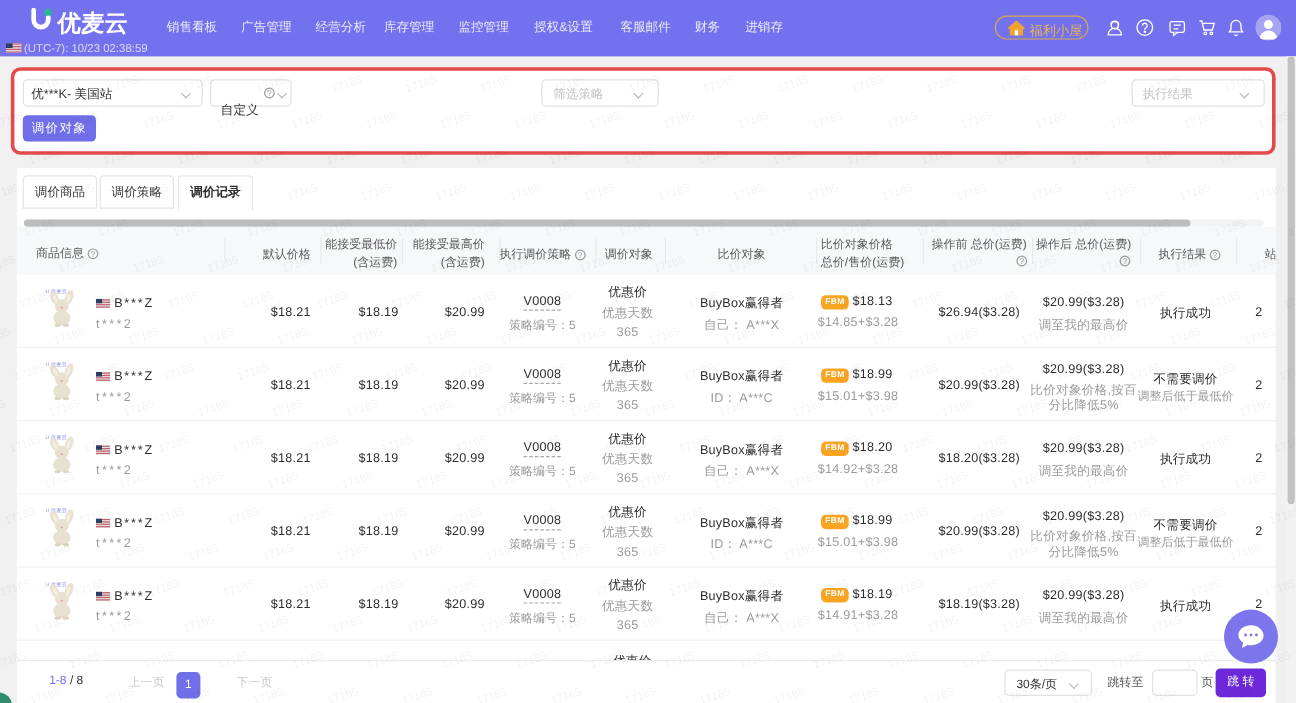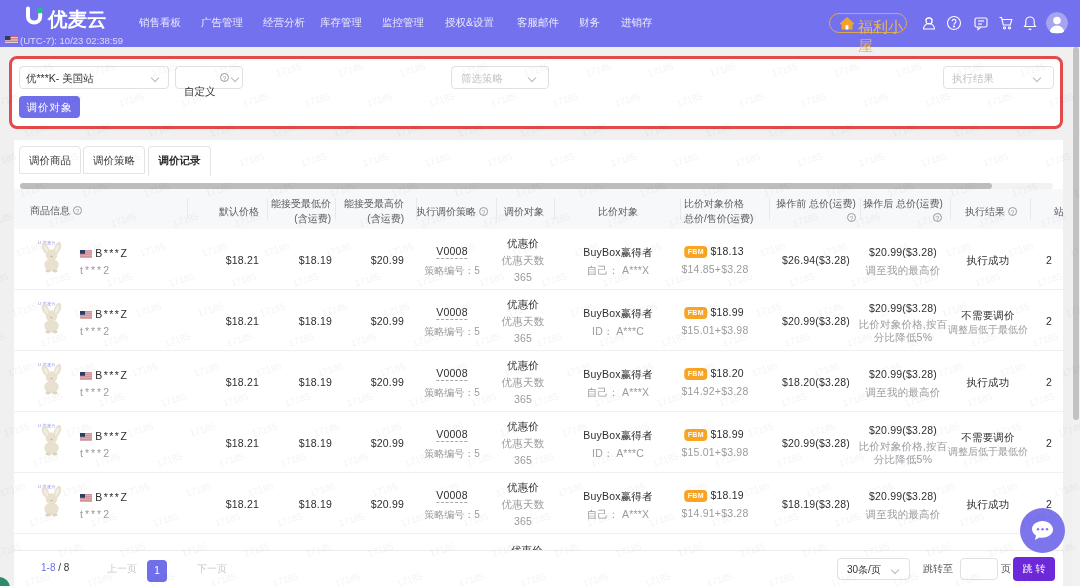--- a/index.html
+++ b/index.html
@@ -6,21 +6,21 @@
 html,body { width:1080px; height:586px; overflow:hidden; }
 body { font-family:"Liberation Sans", sans-serif; background:#F0F0F1; position:relative; }
 #page { position:absolute; left:0; top:0; width:1080px; height:586px; }
 
 
 #hdr { position:absolute; left:0; top:0; width:1080px; height:47px; background:#7471EE; }
 #logoTxt { position:absolute; left:48px; top:6px; font-size:19.5px; font-weight:bold; color:#fff;}
 .nav { position:absolute; top:16px; font-size:10.5px; color:#E9E9FB; white-space:nowrap;}
 #tstamp { position:absolute; left:20px; top:35px; font-size:9.5px; color:rgba(255,255,255,0.72); }
 .pill { position:absolute; left:829px; top:13px; width:78px; height:20px; border:1px solid #D9A94E; border-radius:10px; }
-.pill span { position:absolute; left:28px; top:4px; font-size:15px; color:#E9B455; }
+.pill span { position:absolute; left:28px; top:4px; font-size:11px; color:#E9B455; }
 #avatar { position:absolute; left:1046px; top:12px; width:22px; height:22px; border-radius:50%; overflow:hidden;}
 
 
 #panel { position:absolute; left:9px; top:56px; width:1054px; height:73px; background:#fff; border:3px solid #E4494B; border-radius:8px; }
 .sel { position:absolute; top:66px; height:23px; border:1px solid #E1E1E1; border-radius:4px; background:#fff; font-size:10.5px; color:#333; }
 .sel .t { position:absolute; top:4.5px; white-space:nowrap; }
 .ph { color:#C2C2C6; }
 .chev { position:absolute; width:7px; height:7px; }
 .chev:after { content:""; position:absolute; left:0; top:0; width:5px; height:5px; border-right:1px solid #B9B9BF; border-bottom:1px solid #B9B9BF; transform:rotate(45deg); }
 #qbtn { position:absolute; left:19px; top:96px; width:61px; height:22px; background:#706EE9; border-radius:4px; color:#fff; font-size:10.5px; text-align:center; line-height:22px; letter-spacing:1px;}

